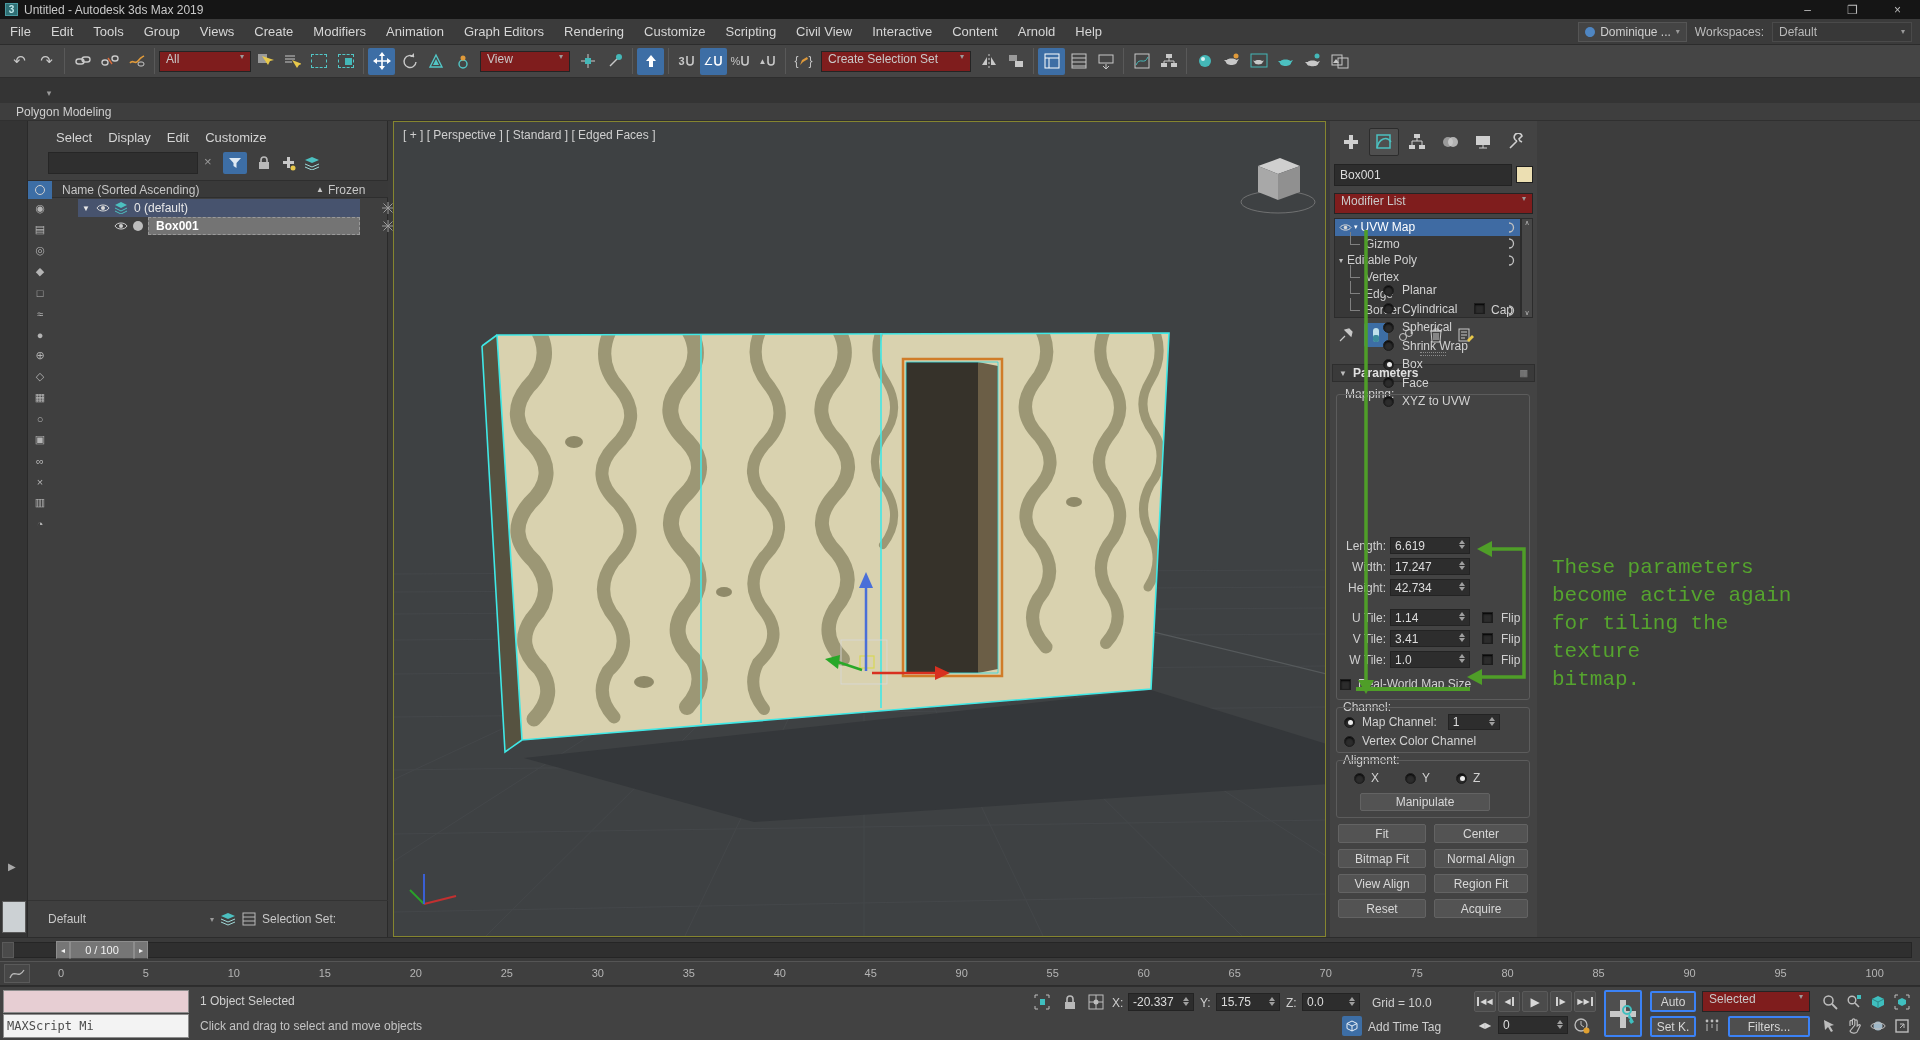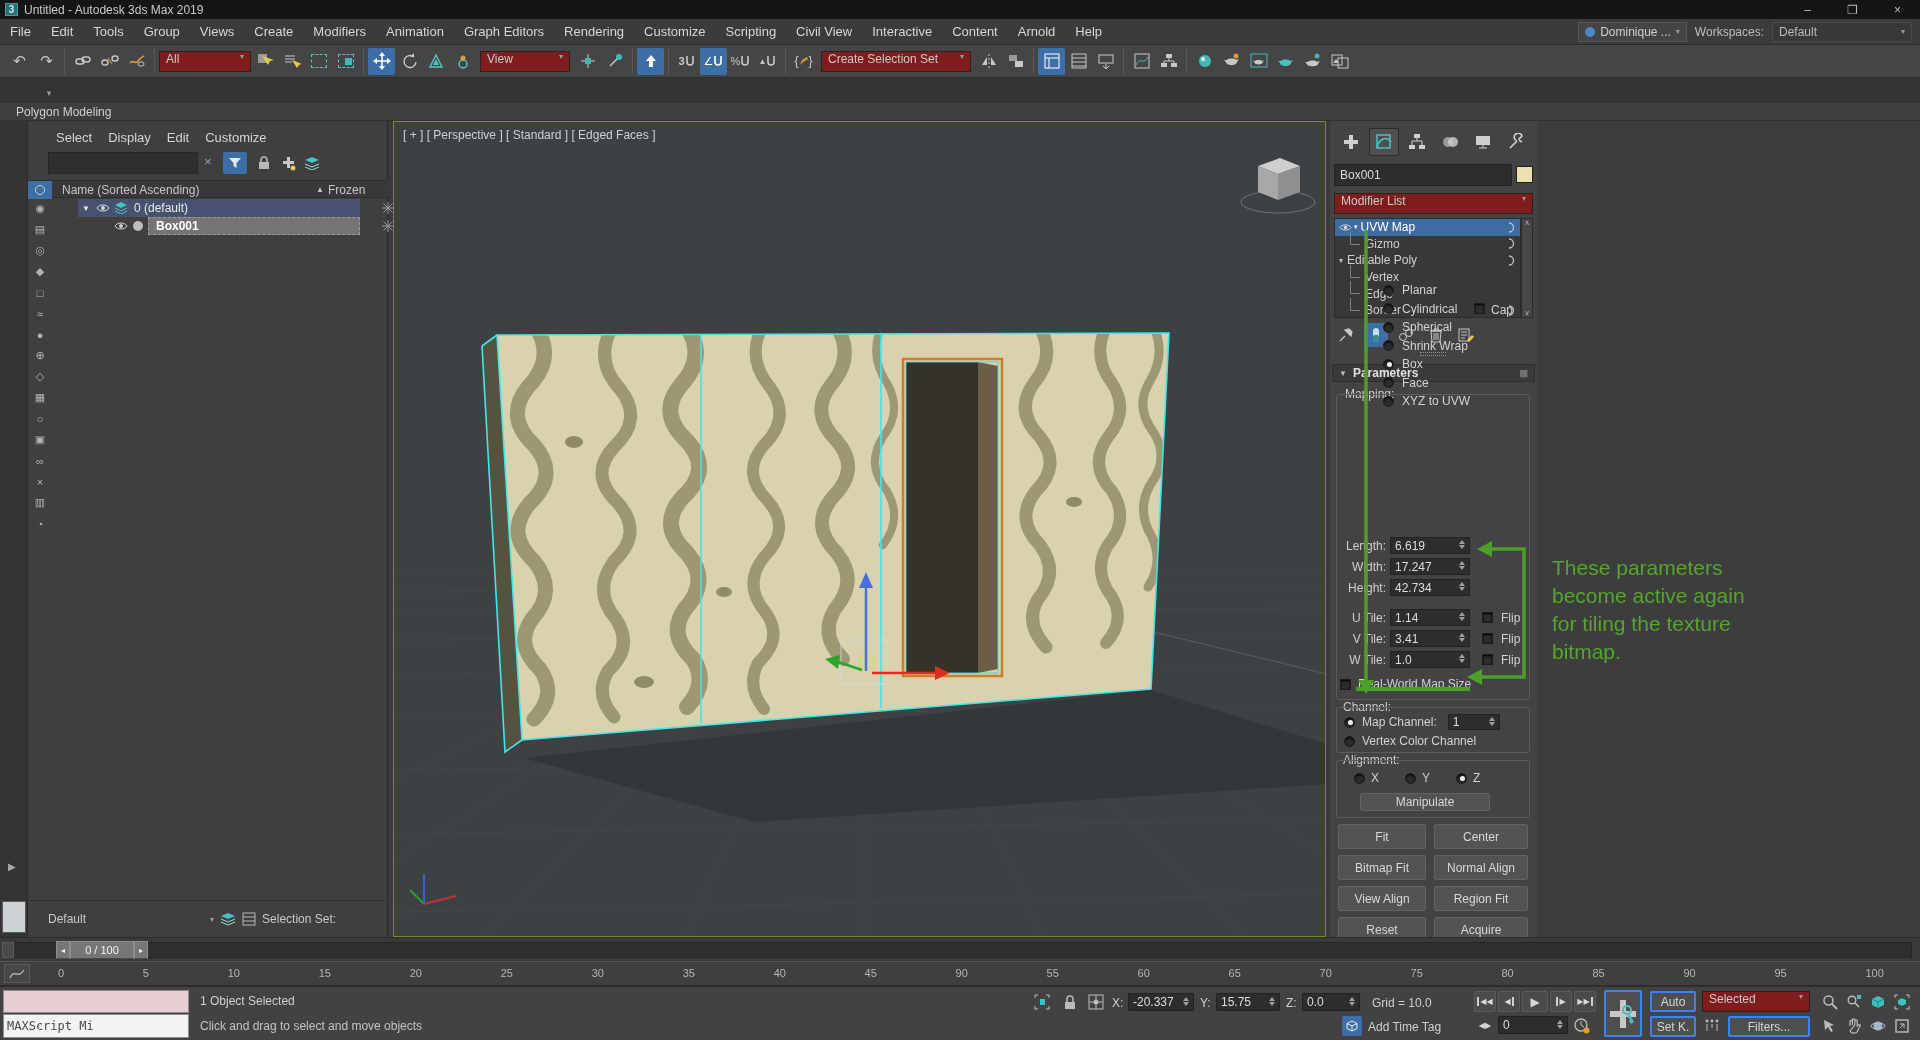--- a/index.html
+++ b/index.html
@@ -103,25 +103,25 @@
   .dlabel{width:56px;text-align:right;color:#cfcfcf}
   .fld{background:#2d2d2d;border:1px solid #232323;color:#ddd;display:flex;align-items:center;padding:0 4px;position:relative}
   .dim-fld{width:80px;height:17px;margin-left:4px}
   .spin{margin-left:auto;display:flex;flex-direction:column;gap:1px}
   .ua{width:0;height:0;border:3.5px solid transparent;border-bottom:4px solid #9f9f9f;margin-top:-2px}
   .da{width:0;height:0;border:3.5px solid transparent;border-top:4px solid #9f9f9f}
   .flip{margin-left:8px;color:#cfcfcf}
   .tile-chk{margin-left:12px}
   .btn{background:#535353;border:1px solid #636363;border-radius:2px;color:#d8d8d8;display:flex;align-items:center;justify-content:center;font-size:12px}
   .btngrid{position:absolute;left:8px;top:703px;width:190px;display:grid;grid-template-columns:88px 94px;gap:6px 8px}
-  .btngrid .btn{height:25px}
+  .btngrid .btn{height:19px}
   .cmdscroll{position:absolute;left:1527px;top:121px;width:9px;height:816px;background:#3a3a3a}
   .cmdscroll::after{content:"";position:absolute;left:1px;top:180px;width:7px;height:420px;background:#565656;border-radius:3px}
   
-  .anno{position:absolute;left:1552px;top:554px;width:270px;font-size:21px;line-height:28px;color:#55a42e;font-family:Liberation Sans, sans-serif;z-index:30}
+  .anno{position:absolute;left:1552px;top:554px;width:270px;font-size:21px;line-height:28px;color:#55a42e;font-family:Liberation Mono, monospace;z-index:30}
   .annosvg{position:absolute;left:0;top:0;width:1920px;height:1040px;pointer-events:none;z-index:29}
   
   .sliderrow{position:absolute;left:0;top:937px;width:1920px;height:24px;background:#3a3a3a;border-top:1px solid #2c2c2c}
   .groove{position:absolute;left:6px;top:4px;width:1906px;height:16px;background:#2f2f2f;border:1px solid #252525}
   .thandle{position:absolute;left:56px;top:3px;height:18px;display:flex;align-items:center;z-index:2}
   .tseg{background:#767676;border:1px solid #8d8d8d;border-bottom-color:#4a4a4a;height:18px;display:flex;align-items:center;justify-content:center;color:#f2f2f2;font-size:11px}
   .ruler{position:absolute;left:0;top:961px;width:1920px;height:25px;background:#3f3f3f;border-top:1px solid #555;border-bottom:1px solid #2c2c2c}
   .ticks{position:absolute;left:58px;top:5px;width:1826px;display:flex;justify-content:space-between;font-size:11px;color:#b5b5b5}
   
   .statusbar{position:absolute;left:0;top:986px;width:1920px;height:54px;background:#424242;border-top:1px solid #2e2e2e;font-size:12px}

